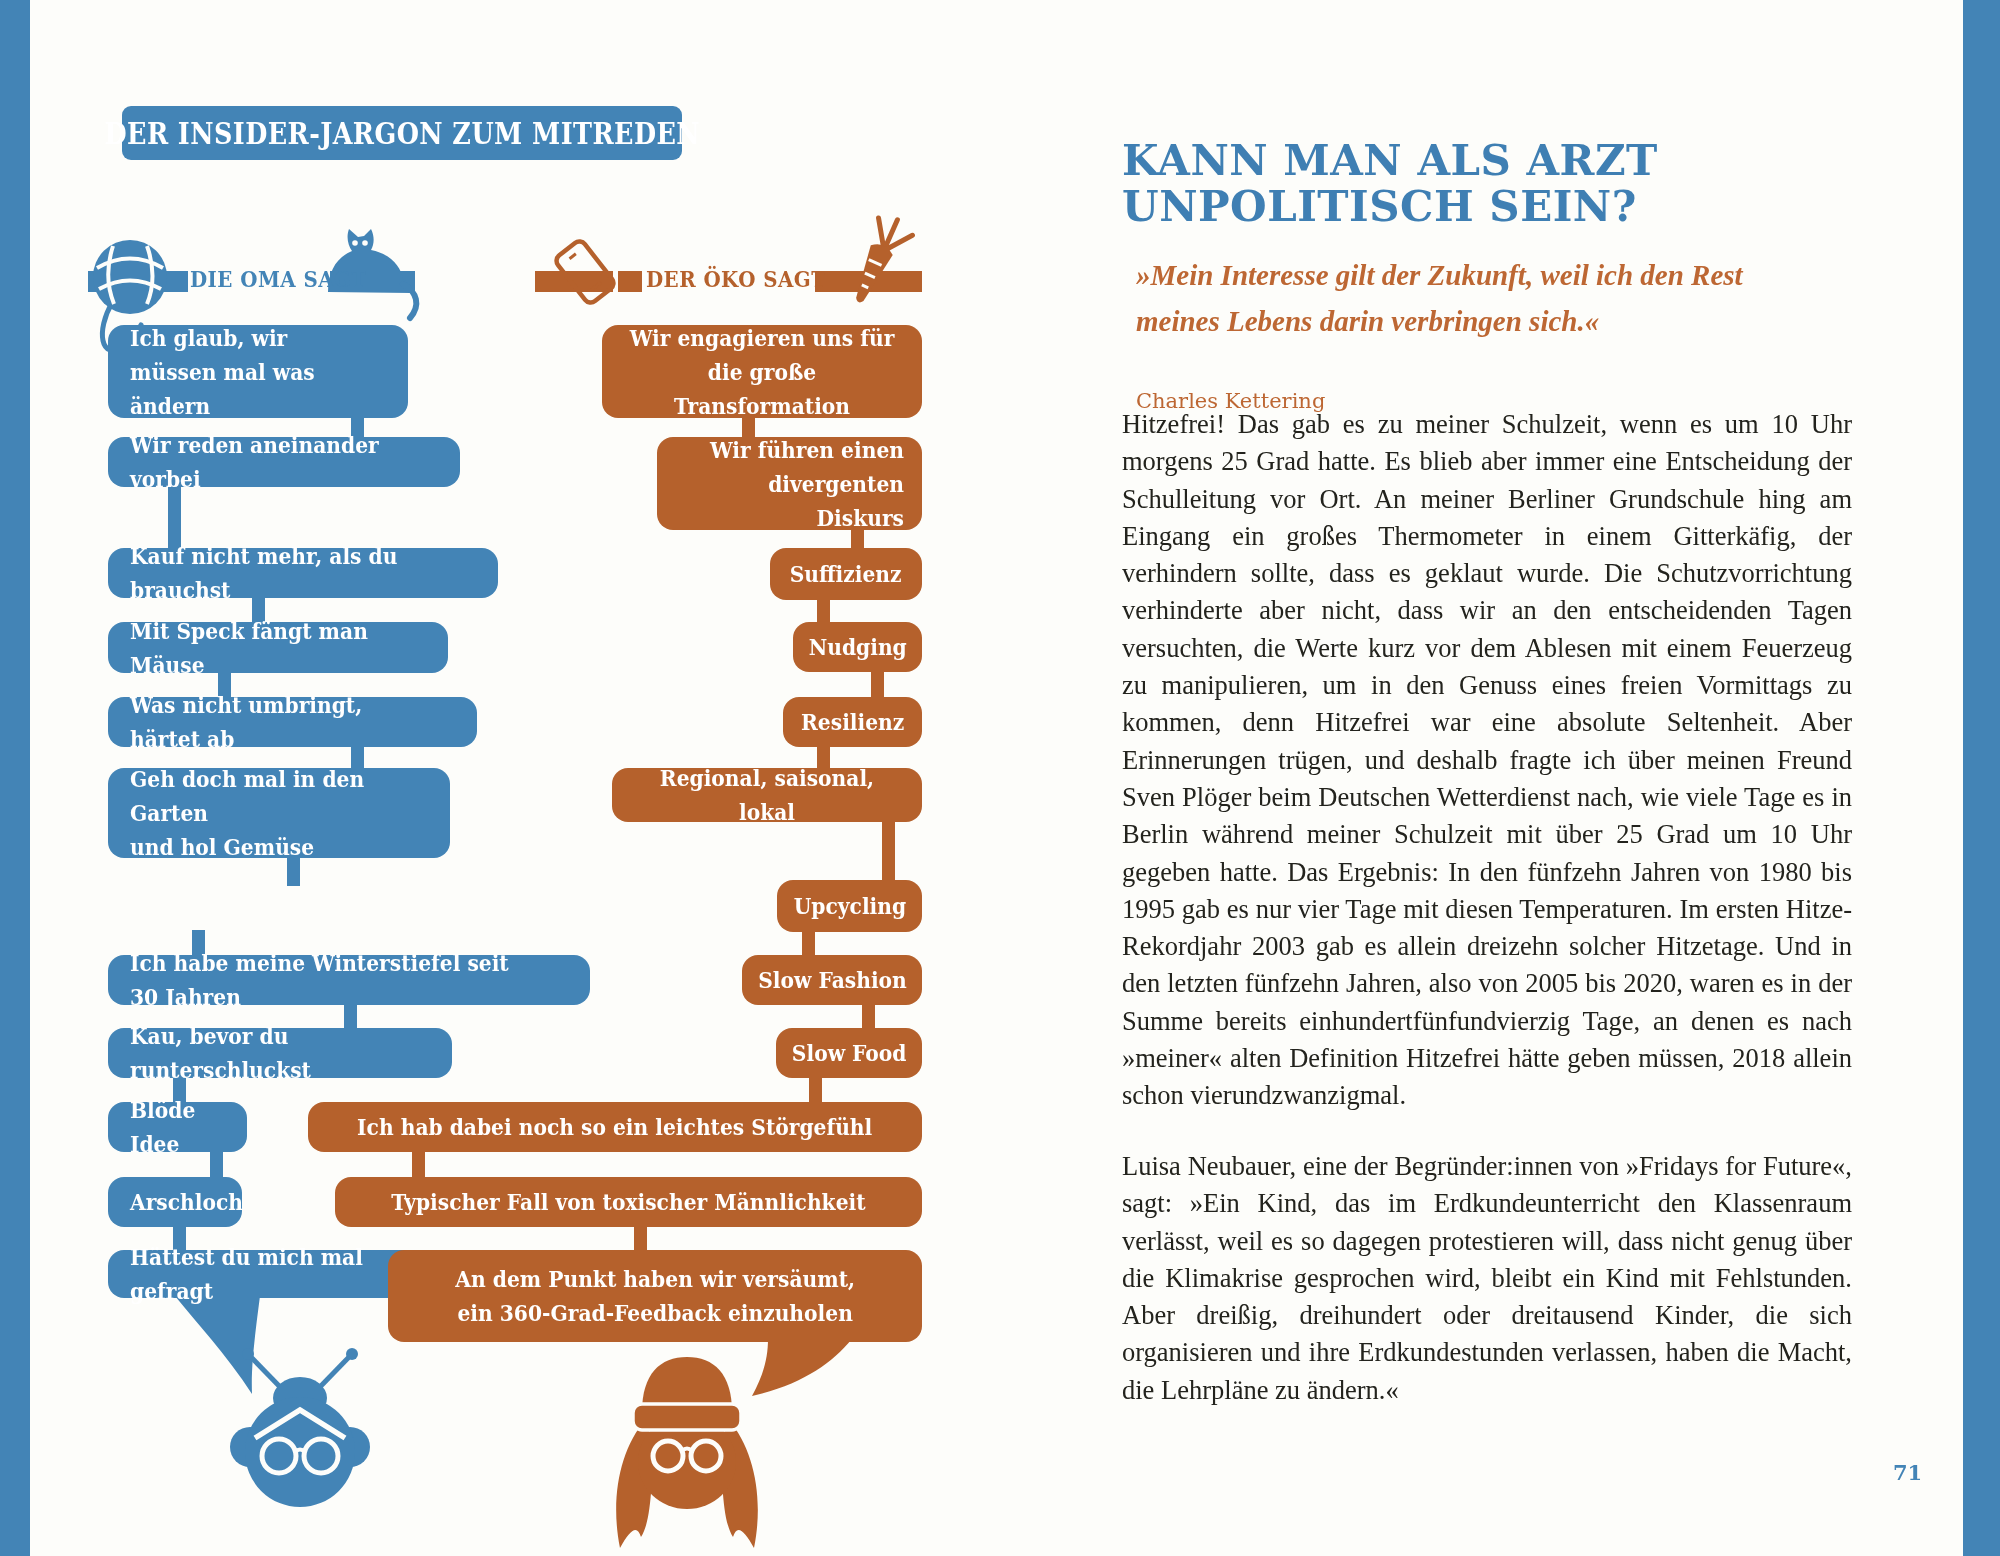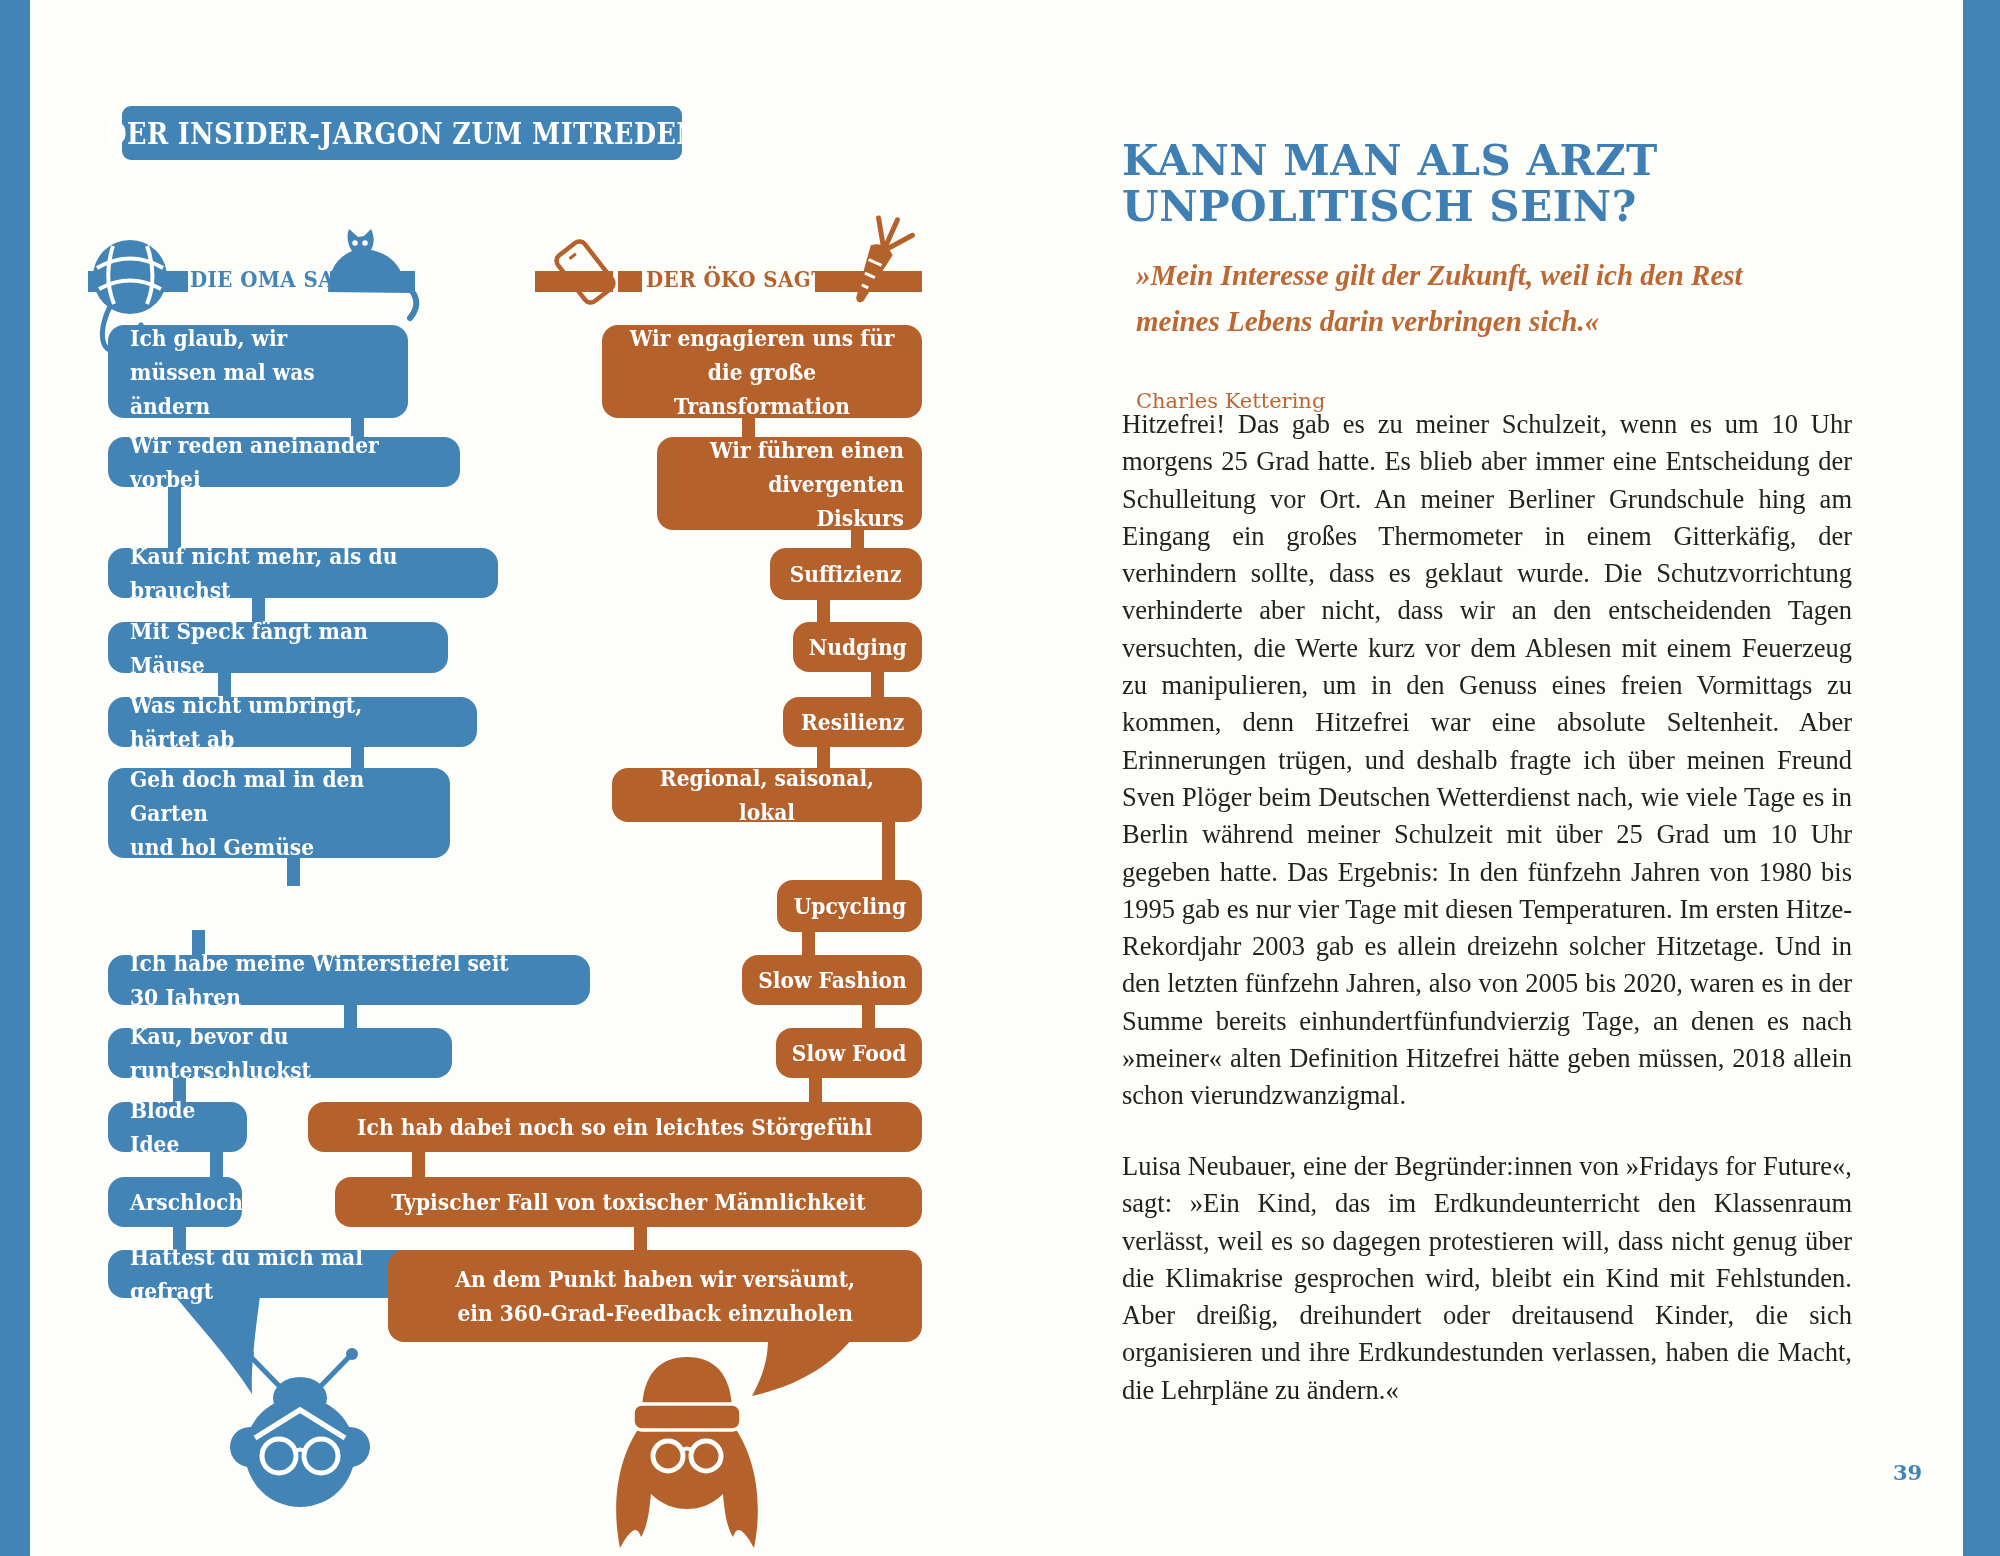--- a/index.html
+++ b/index.html
@@ -250,14 +250,14 @@
 ein 360-Grad-Feedback einzuholen</span>
     </div>
 
   <div class="art-title">KANN MAN ALS ARZT
 UNPOLITISCH SEIN?</div>
   <div class="art-quote">»Mein Interesse gilt der Zukunft, weil ich den Rest
 meines Lebens darin verbringen sich.«</div>
   <div class="art-attr">Charles Kettering</div>
   <div class="art-p p1">Hitzefrei! Das gab es zu meiner Schulzeit, wenn es um 10 Uhr morgens 25 Grad hatte. Es blieb aber immer eine Entscheidung der Schulleitung vor Ort. An meiner Berliner Grundschule hing am Eingang ein großes Thermometer in einem Gitterkäfig, der verhindern sollte, dass es geklaut wurde. Die Schutzvorrichtung verhinderte aber nicht, dass wir an den entscheidenden Tagen versuchten, die Werte kurz vor dem Ablesen mit einem Feuerzeug zu manipulieren, um in den Genuss eines freien Vormittags zu kommen, denn Hitzefrei war eine absolute Seltenheit. Aber Erinnerungen trügen, und deshalb fragte ich über meinen Freund Sven Plöger beim Deutschen Wetterdienst nach, wie viele Tage es in Berlin während meiner Schulzeit mit über 25 Grad um 10 Uhr gegeben hatte. Das Ergebnis: In den fünfzehn Jahren von 1980 bis 1995 gab es nur vier Tage mit diesen Temperaturen. Im ersten Hitze-Rekordjahr 2003 gab es allein dreizehn solcher Hitzetage. Und in den letzten fünfzehn Jahren, also von 2005 bis 2020, waren es in der Summe bereits einhundertfünfundvierzig Tage, an denen es nach »meiner« alten Definition Hitzefrei hätte geben müssen, 2018 allein schon vierundzwanzigmal.</div>
   <div class="art-p p2">Luisa Neubauer, eine der Begründer:innen von »Fridays for Future«, sagt: »Ein Kind, das im Erdkundeunterricht den Klassenraum verlässt, weil es so dagegen protestieren will, dass nicht genug über die Klimakrise gesprochen wird, bleibt ein Kind mit Fehlstunden. Aber dreißig, dreihundert oder dreitausend Kinder, die sich organisieren und ihre Erdkundestunden verlassen, haben die Macht, die Lehrpläne zu ändern.«</div>
-  <div class="page-num">39</div>
+  <div class="page-num">71</div>
 </div>
 
 </body></html>

